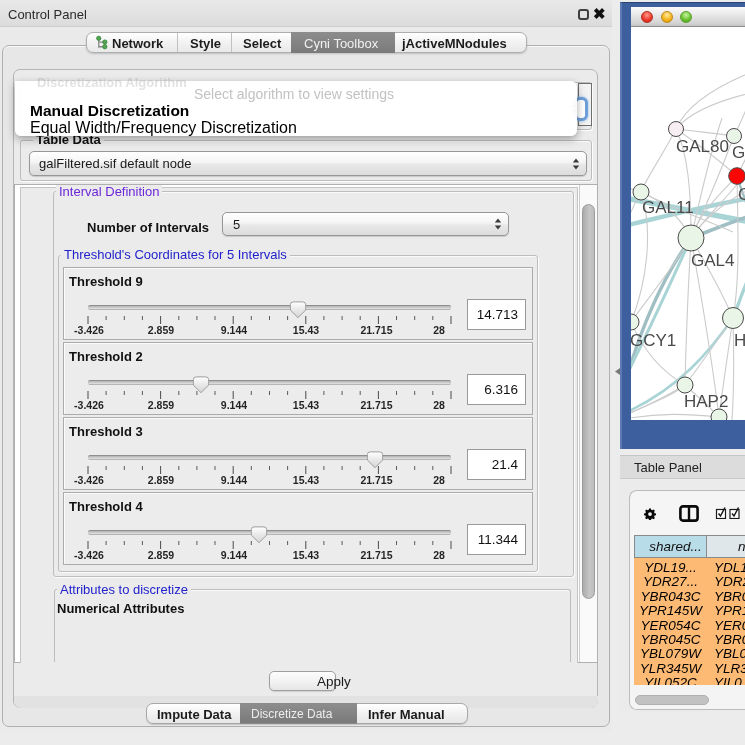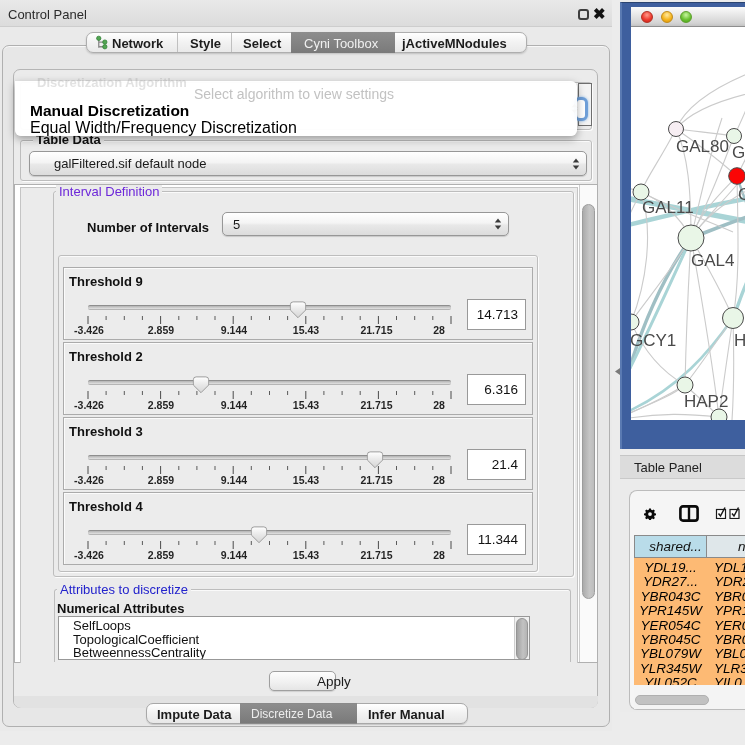--- a/index.html
+++ b/index.html
@@ -61,21 +61,21 @@
   <div class="abs" style="left:578px;top:83px;width:14px;height:43px;border:1px solid #6e6e6e;background:#f3f3f3;"></div>
   <div class="abs" style="left:574px;top:97px;width:14px;height:24px;border:3px solid #6f9fd8;border-radius:6px;background:#fff;box-shadow:0 0 3px #86b7e8;"></div>
   <svg class="abs" style="left:571px;top:103px;" width="7" height="11" viewBox="0 0 8 12">
       <path d="M4 0.5 L7.2 4.5 L0.8 4.5 Z" fill="#555"></path>
       <path d="M4 11.5 L7.2 7.5 L0.8 7.5 Z" fill="#555"></path>
     </svg>
 
   <div class="abs etched" style="left:20px;top:140px;width:572px;height:41px;"></div>
   <div class="glabel" style="left:33px;top:133px;font-weight:bold;color:#111;">Table Data</div>
   <div class="combo" style="left:29px;top:151px;width:558px;height:25px;">
-    <span style="position:absolute;left:24px;top:4px;">galFiltered.sif default node</span>
+    <span style="position:absolute;left:9px;top:4px;">galFiltered.sif default node</span>
     <svg style="position:absolute;right:6px;top:50%;margin-top:-6px;" width="8" height="12" viewBox="0 0 8 12">
         <path d="M4 0.5 L7.2 4.5 L0.8 4.5 Z" fill="#3a3a3a"></path>
         <path d="M4 11.5 L7.2 7.5 L0.8 7.5 Z" fill="#3a3a3a"></path>
       </svg>
   </div>
 
   <div class="abs" style="left:14px;top:184px;width:584px;height:479px;background:#fff;border:1px solid #b0b0b0;"></div>
   <div class="abs" style="left:20px;top:187px;width:558px;height:476px;background:#ebebeb;border:1px solid #c4c4c4;border-bottom:none;"></div>
 
   <div class="abs" style="left:579px;top:185px;width:18px;height:477px;background:#fafafa;border-left:1px solid #cccccc;"></div>
@@ -87,20 +87,21 @@
   <div class="abs" style="left:87px;top:220px;font-size:13px;font-weight:bold;color:#111;">Number of Intervals</div>
   <div class="combo" style="left:222px;top:212px;width:287px;height:24px;">
     <span style="position:absolute;left:10px;top:4px;">5</span>
     <svg style="position:absolute;right:6px;top:50%;margin-top:-6px;" width="8" height="12" viewBox="0 0 8 12">
         <path d="M4 0.5 L7.2 4.5 L0.8 4.5 Z" fill="#3a3a3a"></path>
         <path d="M4 11.5 L7.2 7.5 L0.8 7.5 Z" fill="#3a3a3a"></path>
       </svg>
   </div>
 
   <div class="abs etched" style="left:58px;top:255px;width:480px;height:317px;"></div>
+  <div class="glabel" style="left:61px;top:248px;color:#2222cc;">Threshold's Coordinates for 5 Intervals</div>
 
   <div class="tpanel" style="top:267px;">
 <div class="tlabel">Threshold 9</div>
 <div class="track"></div>
 <svg style="position:absolute;left:0;top:47px;" width="470" height="14" viewBox="0 0 470 14">
         <line x1="24.0" y1="1" x2="24.0" y2="9" stroke="#4a4a4a" stroke-width="1"></line>
         <line x1="96.6" y1="1" x2="96.6" y2="9" stroke="#4a4a4a" stroke-width="1"></line>
         <line x1="169.2" y1="1" x2="169.2" y2="9" stroke="#4a4a4a" stroke-width="1"></line>
         <line x1="241.8" y1="1" x2="241.8" y2="9" stroke="#4a4a4a" stroke-width="1"></line>
         <line x1="314.4" y1="1" x2="314.4" y2="9" stroke="#4a4a4a" stroke-width="1"></line>
@@ -268,25 +269,20 @@
           </linearGradient>
         </defs>
 <path d="M4.5 1 h12 a3.5 3.5 0 0 1 3.5 3.5 v6.5 l-9.5 9.5 l-9.5 -9.5 v-6.5 a3.5 3.5 0 0 1 3.5 -3.5 z" fill="url(#tg4)" stroke="#8c8c8c" stroke-width="1"></path>
 </svg>
 <div class="vbox">11.344</div>
 </div>
 
   <div class="abs" style="left:54px;top:589px;width:517px;height:73px;border:1px solid #bdbdbd;border-bottom:none;border-radius:3px 3px 0 0;box-shadow:inset 0 1px 0 rgba(255,255,255,.75);"></div>
   <div class="glabel" style="left:57px;top:583px;color:#2222cc;">Attributes to discretize</div>
   <div class="abs" style="left:57px;top:601px;font-size:13px;font-weight:bold;color:#111;">Numerical Attributes</div>
-  <div class="abs" style="left:58px;top:616px;width:472px;height:44px;background:#fff;border:1px solid #989898;overflow:hidden;">
-    <div style="position:absolute;left:14px;top:2px;font-size:13px;color:#111;line-height:13.5px;">SelfLoops<br>TopologicalCoefficient<br>BetweennessCentrality</div>
-    <div style="position:absolute;right:0;top:0;width:15px;height:44px;background:#f0f0f0;border-left:1px solid #cfcfcf;"></div>
-    <div style="position:absolute;right:1.5px;top:1px;width:12px;height:42px;border-radius:6px;background:linear-gradient(90deg,#a2a2a2,#c2c2c2 60%,#b4b4b4);border:1px solid #949494;"></div>
-  </div>
 
   <div class="abs" style="left:269px;top:671px;width:67px;height:20px;border:1px solid #9f9f9f;border-radius:5px;background:linear-gradient(#fdfdfd,#f1f1f1 55%,#e5e5e5);box-shadow:0 1px 1px rgba(0,0,0,.12);text-align:center;font-size:13.5px;color:#1a1a1a;line-height:19px;padding-left:47px;">Apply</div>
 
   <div class="abs" style="left:14px;top:696px;width:584px;height:12px;background:#e2e2e2;border-radius:0 0 7px 7px;"></div>
 
   <div class="abs" style="left:146px;top:703px;width:322px;height:21px;border:1px solid #a8a8a8;border-radius:7px;background:linear-gradient(#ffffff,#f1f1f1 50%,#e7e7e7);box-shadow:0 1px 1px rgba(0,0,0,.15);"></div>
   <div class="abs" style="left:240px;top:703px;width:117px;height:21px;background:linear-gradient(#8d8d8d,#7a7a7a);border-top:1px solid #8a8a8a;border-bottom:1px solid #8a8a8a;"></div>
   <div class="abs" style="left:157px;top:707px;font-size:13px;font-weight:bold;color:#1c1c1c;">Impute Data</div>
   <div class="abs" style="left:251px;top:707px;font-size:12px;color:#ededed;">Discretize Data</div>
   <div class="abs" style="left:368px;top:707px;font-size:13px;font-weight:bold;color:#1c1c1c;">Infer Manual</div>

